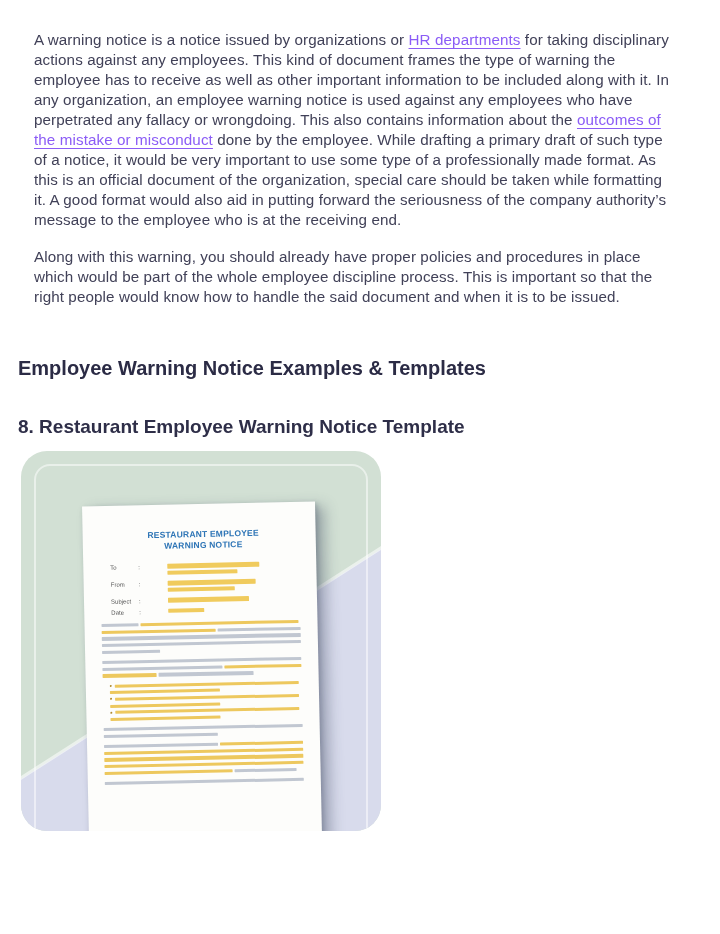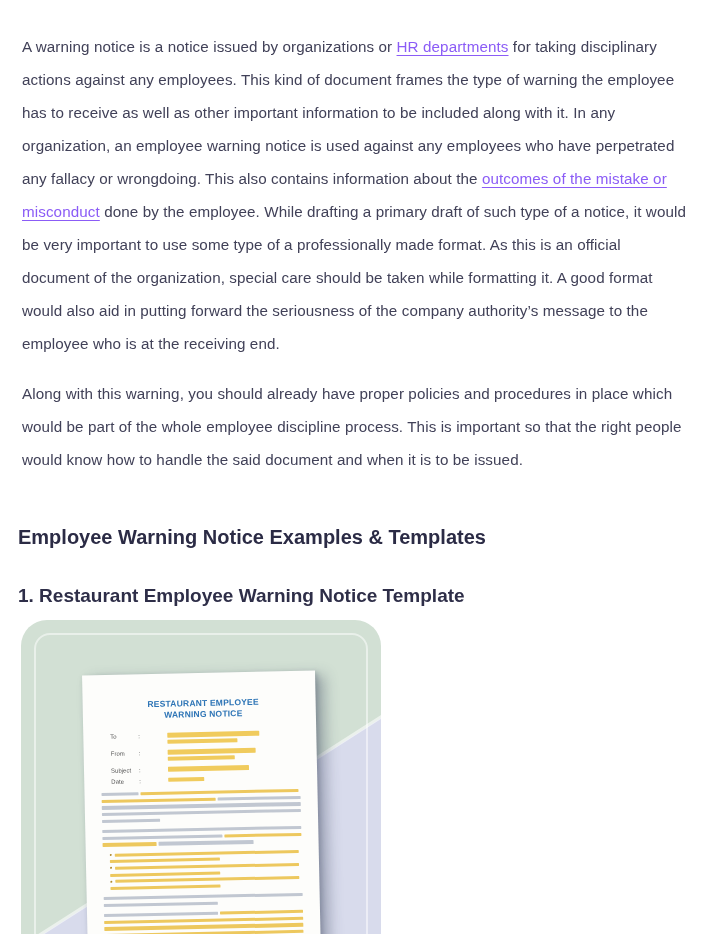--- a/index.html
+++ b/index.html
@@ -9,22 +9,22 @@
   }
   .article{padding:0 26px 0 18px;}
 
   .page-title{
     margin:42px 0 0;text-align:center;
     font-size:27px;line-height:32px;font-weight:800;
     color:#17171f;letter-spacing:.2px;
   }
 
   .body-text{
-    font-size:15.2px;line-height:33px;color:#414158;letter-spacing:.1px;
-    margin:4px;
+    font-size:15.2px;line-height:20px;color:#414158;letter-spacing:.1px;
+    margin:16px;
   }
   .intro-para{margin-top:30px;}
   .second-para{margin-top:17px;}
   .inline-link{color:#8b5cf6;text-decoration:underline;text-underline-offset:3px;cursor:pointer;}
 
   .section-heading{
     margin:48px 0 0;font-size:20px;line-height:27px;font-weight:800;color:#2b2b45;
   }
   .item-heading{
     margin:32px 0 0;font-size:19px;line-height:26px;font-weight:800;color:#2e2e48;
@@ -79,21 +79,21 @@
 
 <div class="article">
 
 
   <p class="body-text intro-para"><span>A warning notice is a notice issued by organizations or </span><a class="inline-link">HR departments</a><span> for taking disciplinary actions against any employees. This kind of document frames the type of warning the employee has to receive as well as other important information to be included along with it. In any organization, an employee warning notice is used against any employees who have perpetrated any fallacy or wrongdoing. This also contains information about the </span><a class="inline-link">outcomes of the mistake or misconduct</a><span> done by the employee. While drafting a primary draft of such type of a notice, it would be very important to use some type of a professionally made format. As this is an official document of the organization, special care should be taken while formatting it. A good format would also aid in putting forward the seriousness of the company authority’s message to the employee who is at the receiving end.</span></p>
 
   <p class="body-text second-para">Along with this warning, you should already have proper policies and procedures in place which would be part of the whole employee discipline process. This is important so that the right people would know how to handle the said document and when it is to be issued.</p>
 
   <h2 class="section-heading">Employee Warning Notice Examples &amp; Templates</h2>
 
-  <h3 class="item-heading">1. Restaurant Employee Warning Notice Template</h3>
+  <h3 class="item-heading">8. Restaurant Employee Warning Notice Template</h3>
 
   <div class="preview">
     <div class="preview-lavender"></div>
     <div class="preview-diag-edge"></div>
     <div class="preview-outline"></div>
 
     <div class="doc-page">
       <div class="doc-title">
         <div>RESTAURANT EMPLOYEE</div>
         <div>WARNING NOTICE</div>

